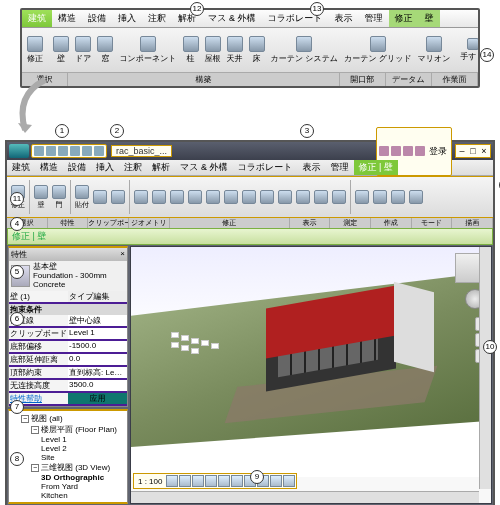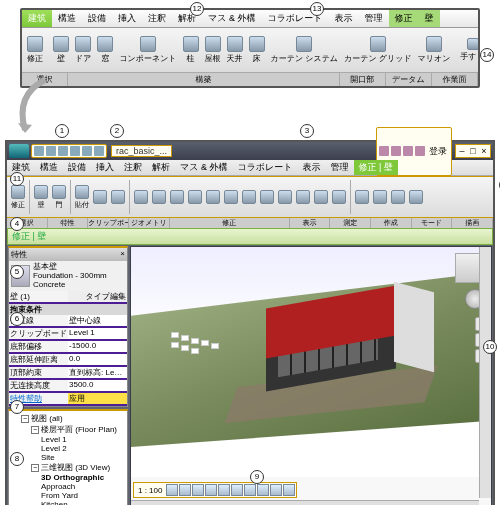--- a/index.html
+++ b/index.html
@@ -332,21 +332,21 @@
           </div>
         <div class="type-sel">
           <div class="timg"></div>
           <div class="ttxt">
             <div>基本壁</div>
             <div>Foundation - 300mm Concrete</div>
           </div>
         </div>
         <div class="prop-row">
           <span class="k">壁 (1)</span>
-          <span class="v" style="background:#eee;text-align:right">タイプ編集</span>
+          <span class="v" style="background:#eee;text-align:left">タイプ編集</span>
         </div>
         <div class="prop-sec">拘束条件</div>
         <div id="prop-rows">
             <div class="prop-row">
               <span class="k">位置線</span>
               <span class="v">壁中心線</span>
             </div>
             <div class="prop-row">
               <span class="k">クリップボード</span>
               <span class="v">Level 1</span>
@@ -363,33 +363,32 @@
               <span class="k">頂部約束</span>
               <span class="v">直到标高: Le…</span>
             </div>
             <div class="prop-row">
               <span class="k">无连接高度</span>
               <span class="v">3500.0</span>
             </div>
           </div>
         <div class="prop-row">
           <span class="k link-blue">特性帮助</span>
-          <span class="v" style="text-align:left;background:#fde047">应用</span>
+          <span class="v" style="text-align:center;background:#0f766e">应用</span>
         </div>
       </div>
 
       <div class="tree">
         <div class="node"><span class="tg">−</span><span>视图 (all)</span></div>
         <div class="node l2"><span class="tg">−</span><span>楼层平面 (Floor Plan)</span></div>
         <div class="node l3">Level 1</div>
         <div class="node l3">Level 2</div>
         <div class="node l3">Site</div>
         <div class="node l2"><span class="tg">−</span><span>三维视图 (3D View)</span></div>
         <div class="node l3 bold">3D Orthographic</div>
-        <div class="node l3">Approach</div>
         <div class="node l3">From Yard</div>
         <div class="node l3">Kitchen</div>
       </div>
     </div>
 
     <div class="viewport">
       <div class="view-img">
         <div class="ground"></div>
         <div class="deck"></div>
         <div class="house-wall"></div>
@@ -436,17 +435,17 @@
 <div class="callout" style="left:55px; top:124px">1</div>
 <div class="callout" style="left:110px;top:124px">2</div>
 <div class="callout" style="left:300px;top:124px">3</div>
 <div class="callout" style="left:10px; top:217px">4</div>
 <div class="callout" style="left:10px; top:265px">5</div>
 <div class="callout" style="left:10px; top:312px">6</div>
 <div class="callout" style="left:10px; top:400px">7</div>
 <div class="callout" style="left:10px; top:452px">8</div>
 <div class="callout" style="left:250px;top:470px">9</div>
 <div class="callout" style="left:483px;top:340px">10</div>
-<div class="callout" style="left:10px; top:172px">11</div>
+<div class="callout" style="left:10px; top:192px">11</div>
 <div class="callout" style="left:190px;top:2px">12</div>
 <div class="callout" style="left:310px;top:2px">13</div>
 <div class="callout" style="left:480px;top:48px">14</div>
 <div class="callout" style="left:499px;top:178px">15</div>
 
 </body></html>

